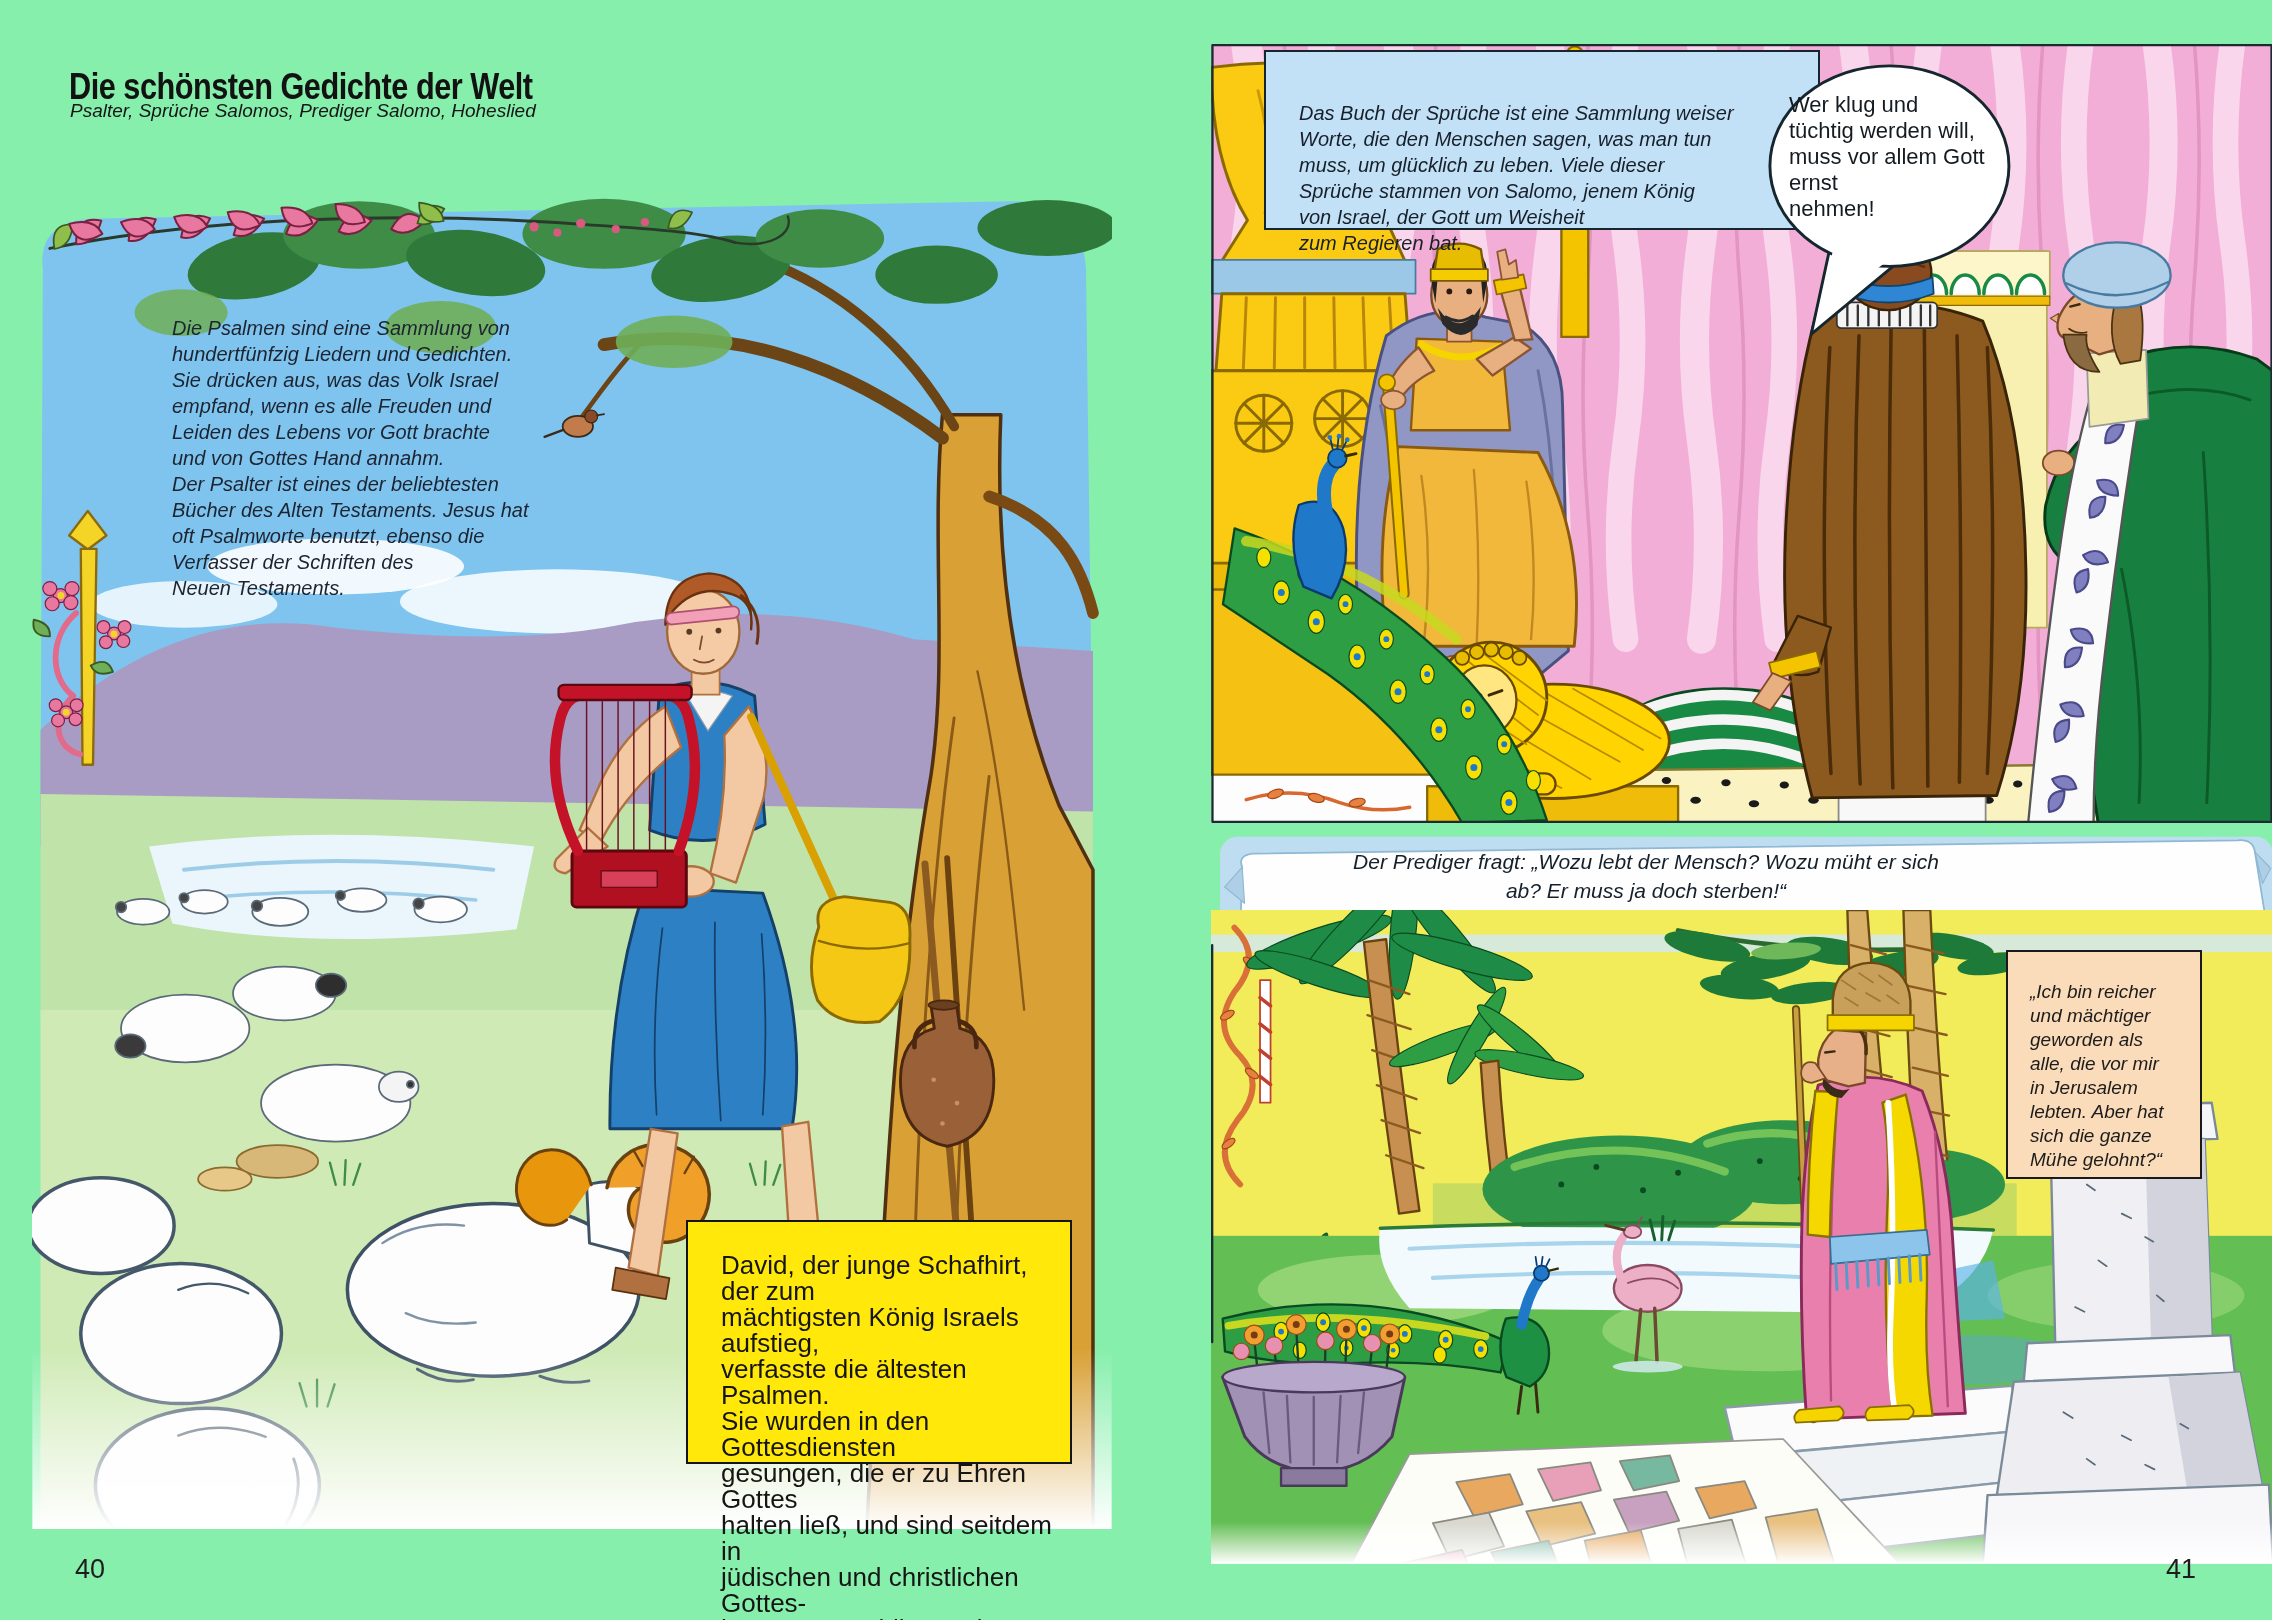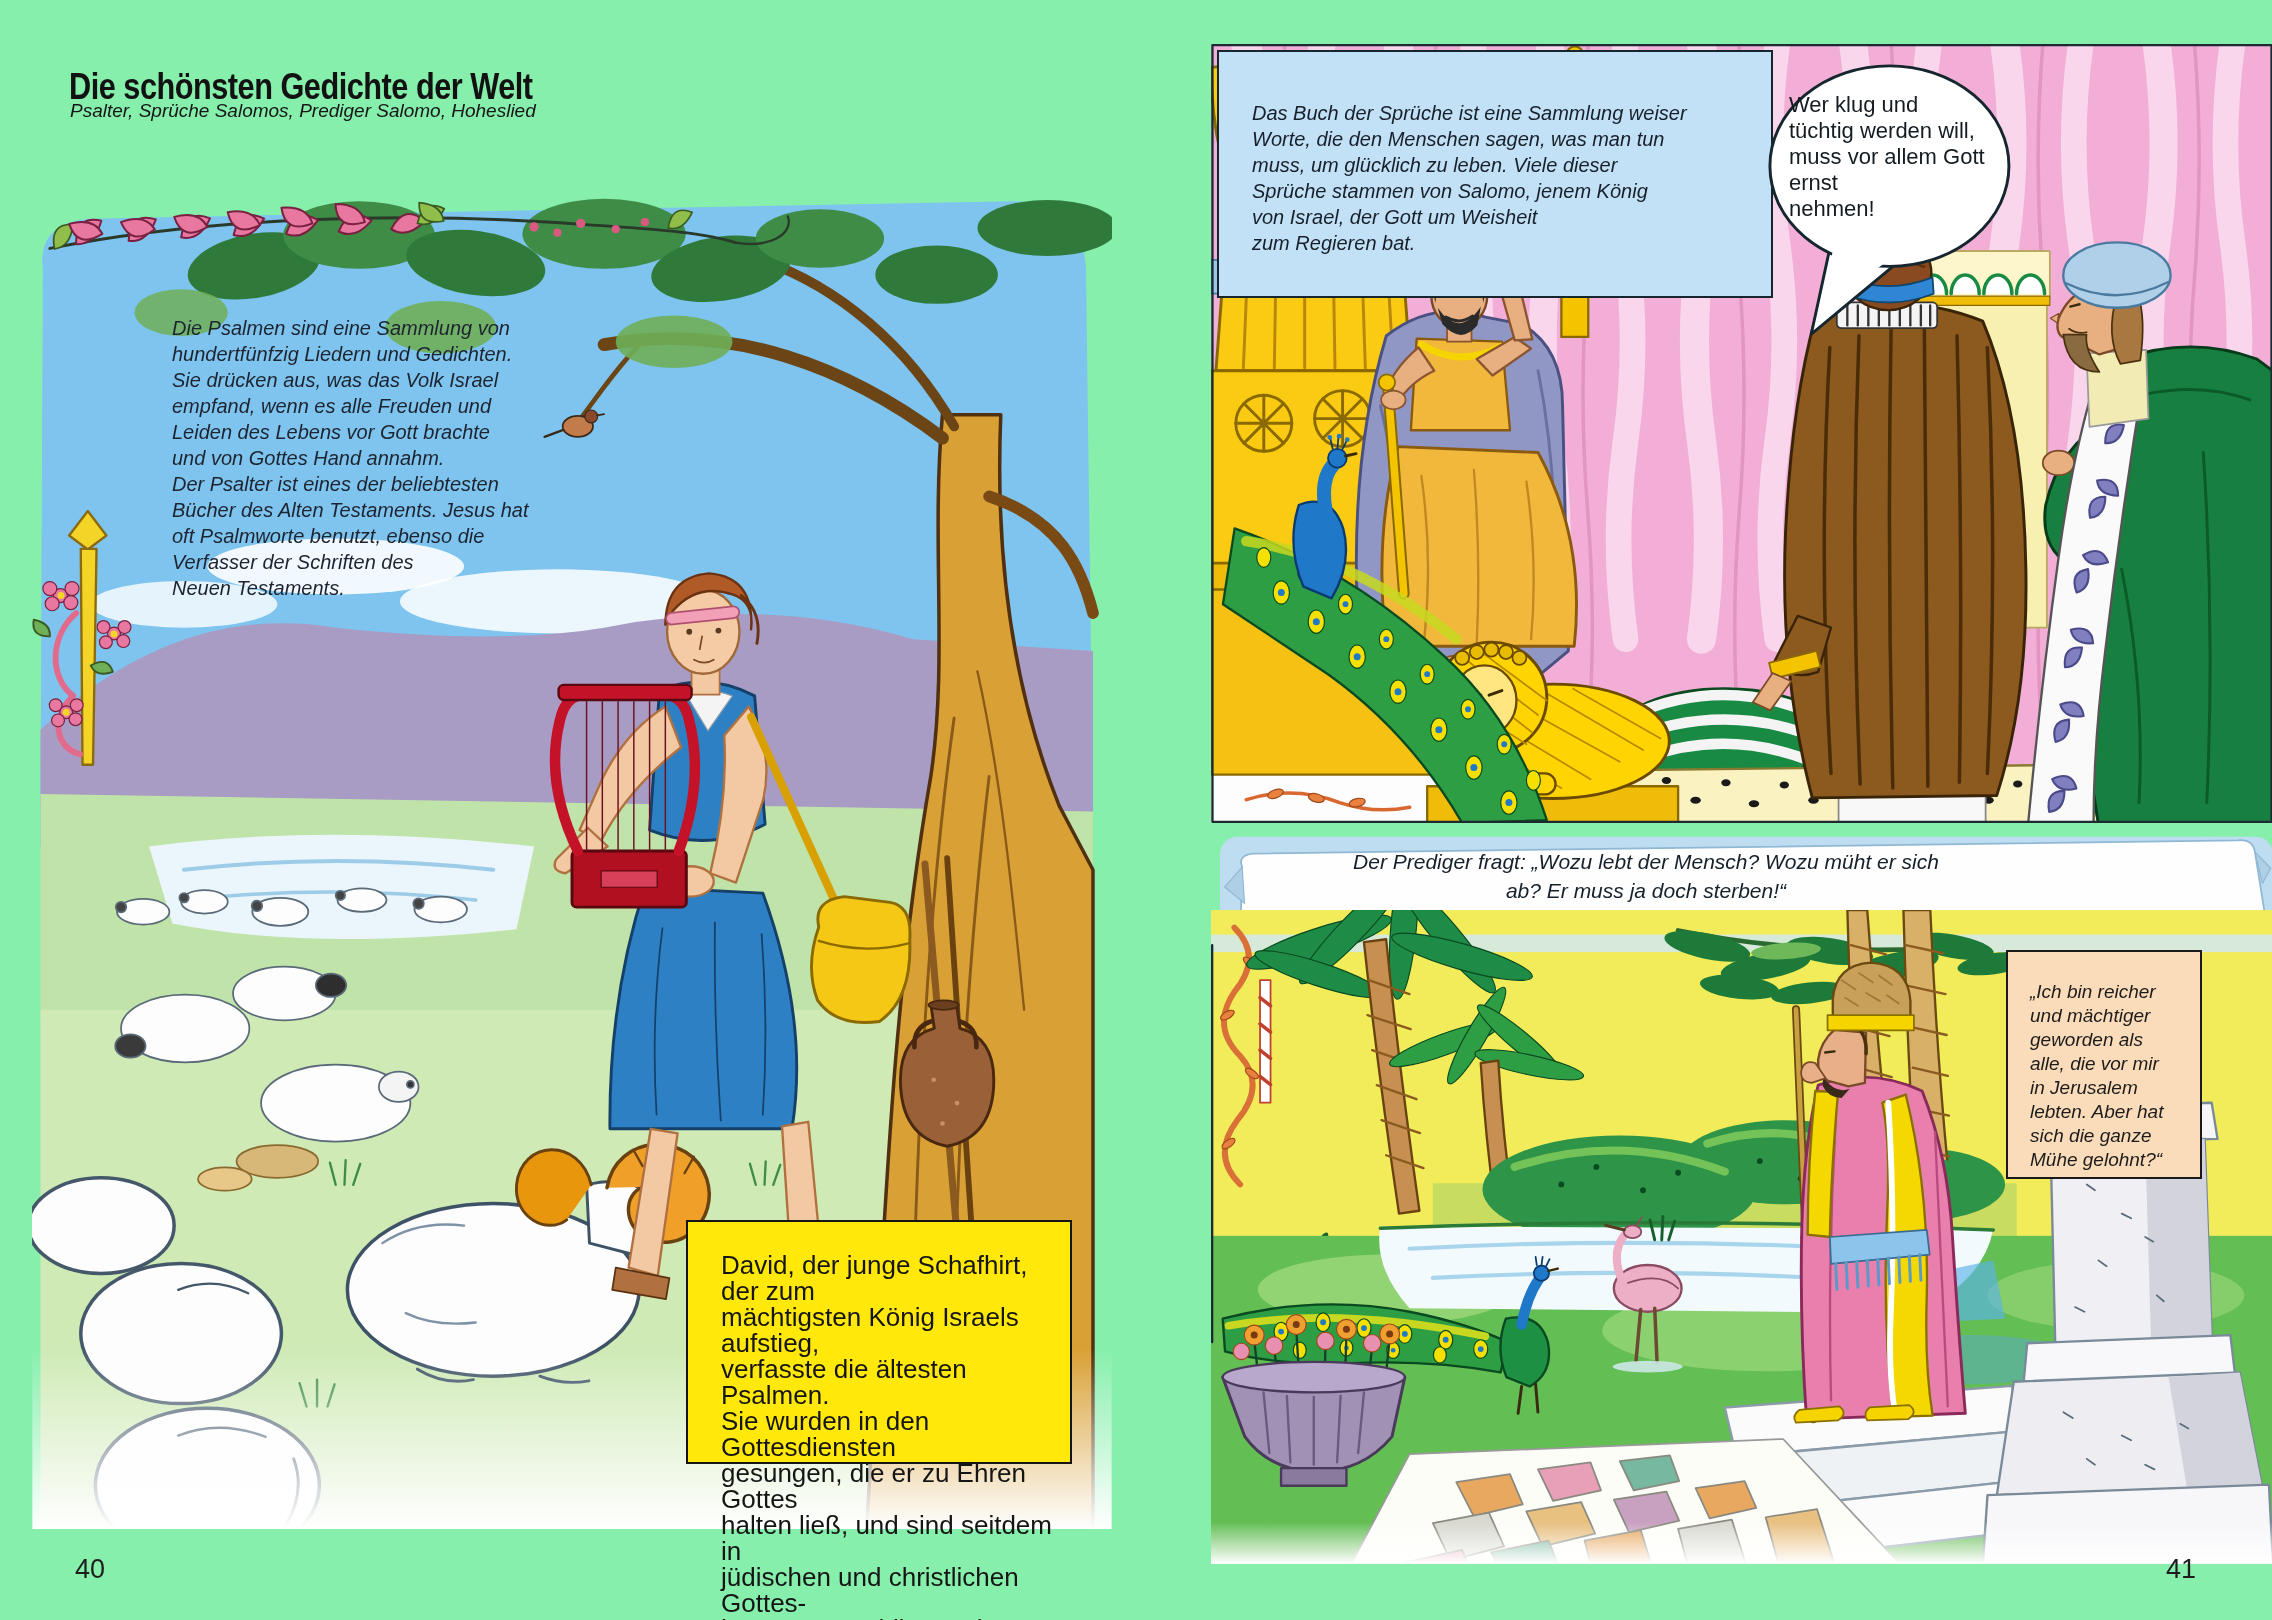--- a/index.html
+++ b/index.html
@@ -14,21 +14,21 @@
          transform:scaleX(.83);transform-origin:left top;color:#121212;}
   .subtitle{left:70px;top:100px;font-size:19px;font-style:italic;color:#161616;}
   .psalm-text{left:172px;top:291px;width:589px;font-size:20px;line-height:26px;
               font-style:italic;color:#1d2430;margin-top:24px;}
   .yellow-box{left:686px;top:1220px;width:386px;height:244px;background:#FFE80A;
               border:2.3px solid #141414;box-sizing:border-box;padding:30px 17.5px 0 33px;
               font-size:26px;line-height:26px;color:#151515;}
   .pagenum{font-size:27px;color:#1d1d1d;}
 
   
-  .blue-box{left:1217px;top:50px;width:556px;height:248px;background:#C2E0F6;
+  .blue-box{left:1264px;top:50px;width:556px;height:180px;background:#C2E0F6;
             border:2.9px solid #16262e;box-sizing:border-box;padding:48px 11.7px 0 33px;
             font-size:20px;line-height:26px;font-style:italic;color:#17202a;}
   .bubble-text{left:1789px;top:92px;width:217px;text-align:left;font-size:22px;
                line-height:26px;color:#141c22;}
   .banner-text{left:1296px;top:847px;width:700px;text-align:center;font-size:21px;
                line-height:29px;font-style:italic;color:#15202a;}
   .orange-box{left:2006px;top:950px;width:196px;height:229px;background:#FBDCBA;
               border:2.3px solid #1a1a1a;box-sizing:border-box;padding:28px 21px 0 22px;
               font-size:19px;line-height:24px;font-style:italic;color:#1c1c1c;}
 </style>

